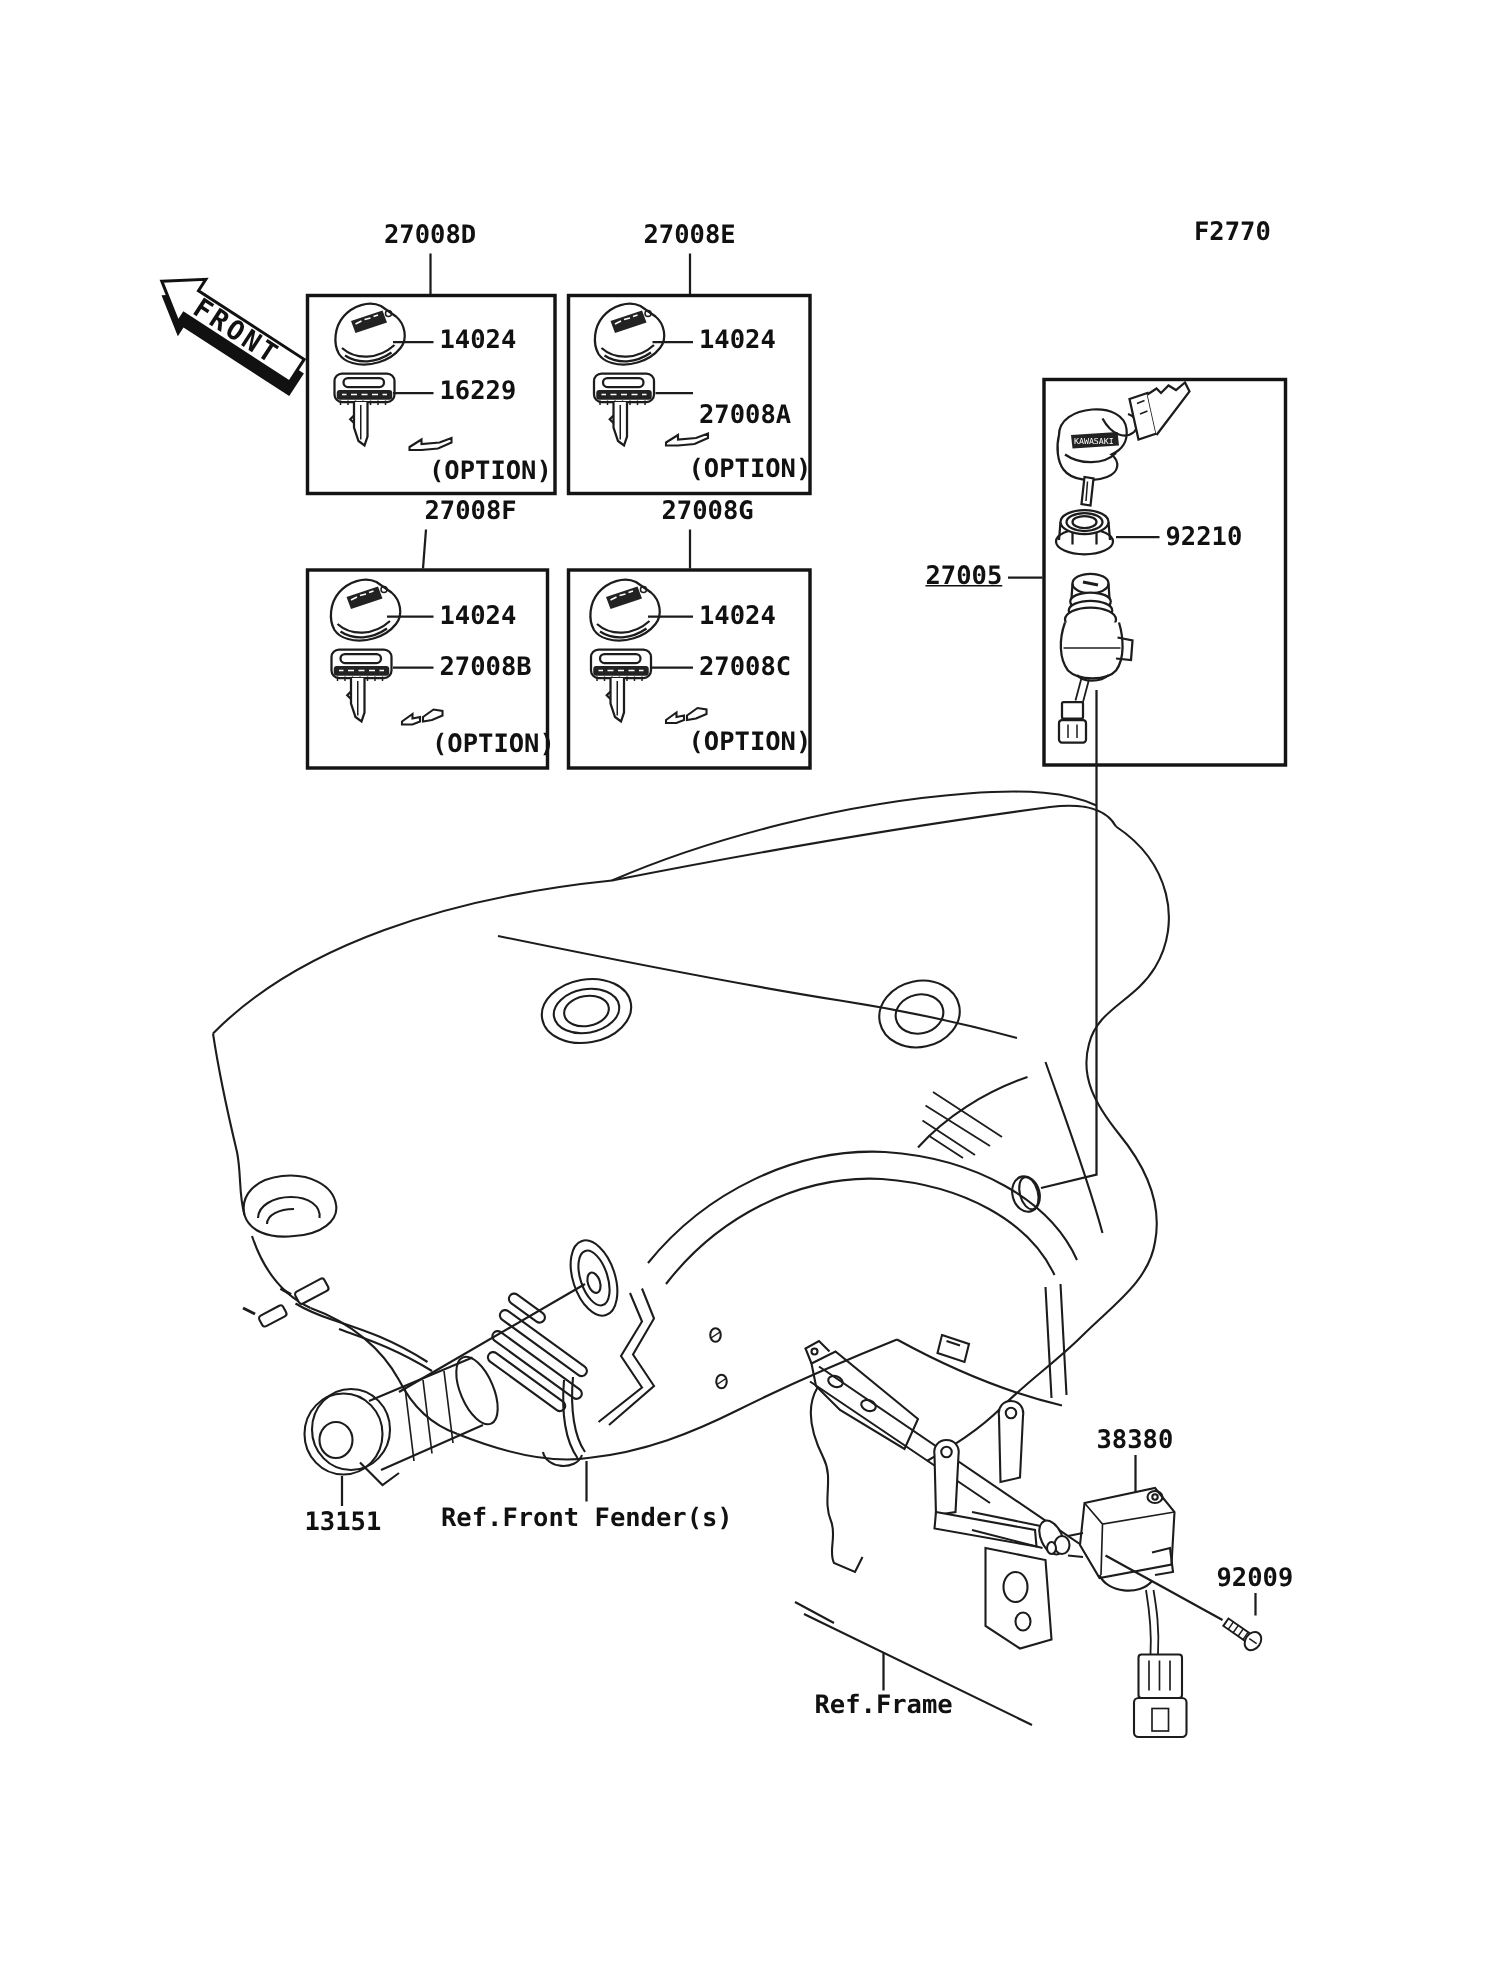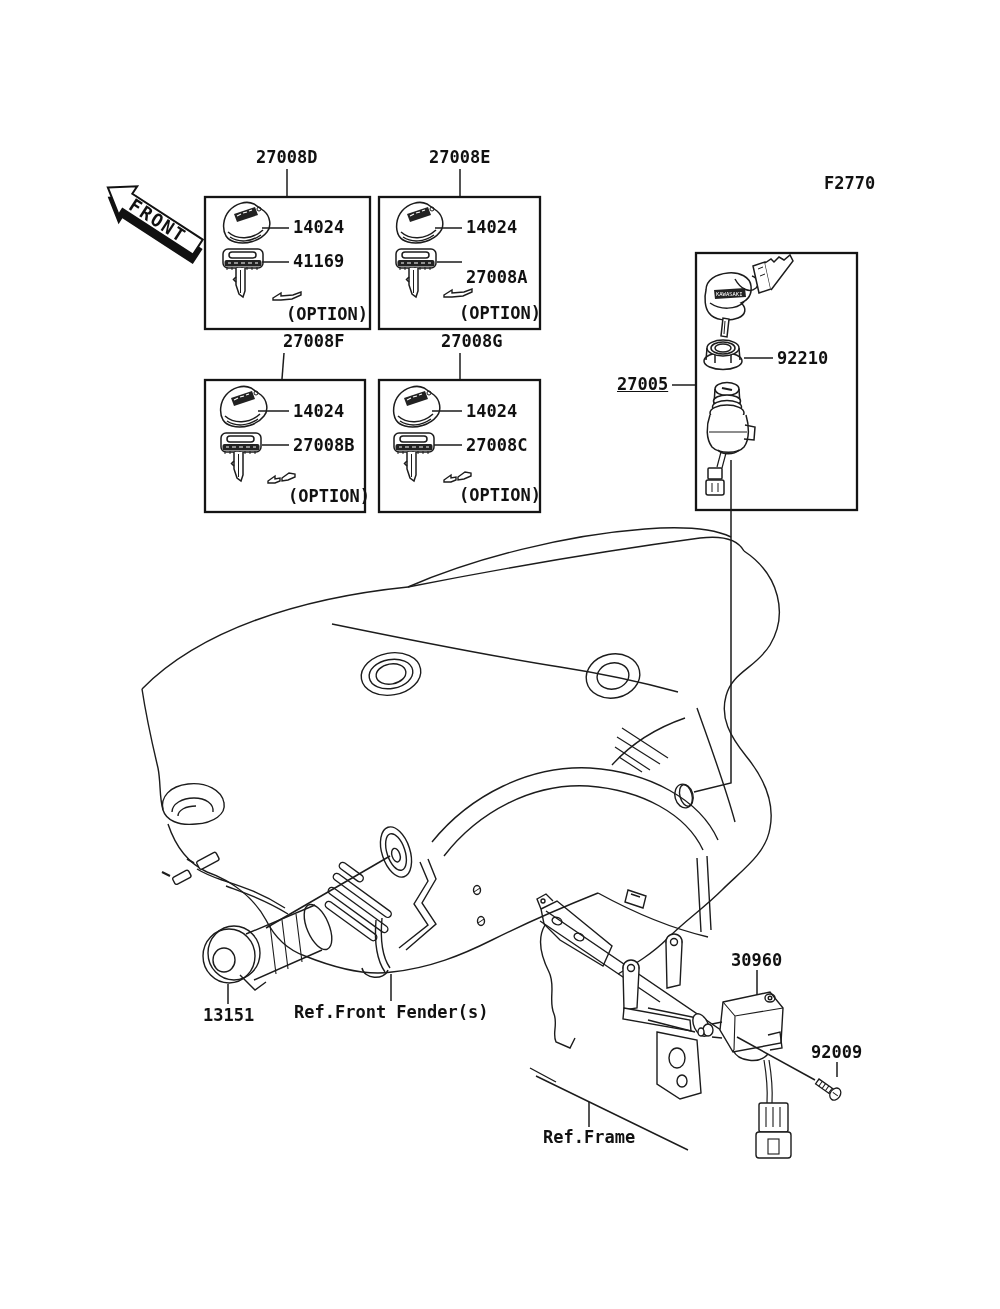--- a/index.html
+++ b/index.html
@@ -261,44 +261,44 @@
     <path d="M589,1127 L589,1102"></path>
   </g>
 
   <g transform="translate(108,178) rotate(33)">
     <path d="M5,8 L29,-9 L29,0 L113,0 L113,18 L29,18 L29,25 Z" fill="#111" transform="translate(5,8)"></path>
     <path d="M5,8 L29,-9 L29,0 L113,0 L113,18 L29,18 L29,25 Z" fill="#fff" stroke="#111" stroke-width="2"></path>
     <text x="33" y="15" font-size="18" font-weight="bold" letter-spacing="2" font-family="DejaVu Sans Mono, monospace" fill="#111">FRONT</text>
   </g>
 </svg>
 
-<div class="lbl" style="left:824px;top:147px;margin-top:28px;">F2770</div>
+<div class="lbl" style="left:796px;top:147px;">F2770</div>
 
 <div class="lbl" style="left:256px;top:149px;">27008D</div>
 <div class="lbl" style="left:429px;top:149px;">27008E</div>
 <div class="lbl" style="left:254px;top:333px;margin-left:29px;">27008F</div>
 <div class="lbl" style="left:429px;top:333px;margin-left:12px;">27008G</div>
 
 <div class="lbl" style="left:293px;top:219px;">14024</div>
 <div class="lbl" style="left:466px;top:219px;">14024</div>
 <div class="lbl" style="left:293px;top:403px;">14024</div>
 <div class="lbl" style="left:466px;top:403px;">14024</div>
 
-<div class="lbl" style="left:293px;top:253px;">41169</div>
+<div class="lbl" style="left:293px;top:253px;">16229</div>
 <div class="lbl" style="left:466px;top:269px;text-align:right;">27008A</div>
 <div class="lbl" style="left:293px;top:437px;">27008B</div>
 <div class="lbl" style="left:466px;top:437px;">27008C</div>
 
 <div class="lbl" style="left:286px;top:306px;">(OPTION)</div>
 <div class="lbl" style="left:459px;top:305px;">(OPTION)</div>
 <div class="lbl" style="left:288px;top:488px;">(OPTION)</div>
 <div class="lbl" style="left:459px;top:487px;">(OPTION)</div>
 
 <div class="lbl" style="left:617px;top:376px;text-decoration:underline;">27005</div>
 <div class="lbl" style="left:777px;top:350px;">92210</div>
 
 <div class="lbl" style="left:203px;top:1007px;">13151</div>
 <div class="lbl" style="left:294px;top:1004px;">Ref.Front Fender(s)</div>
-<div class="lbl" style="left:731px;top:952px;">30960</div>
+<div class="lbl" style="left:731px;top:952px;">38380</div>
 <div class="lbl" style="left:811px;top:1044px;">92009</div>
 <div class="lbl" style="left:543px;top:1129px;text-align:center;">Ref.Frame</div>
 
 </div>
 
 </body></html>

